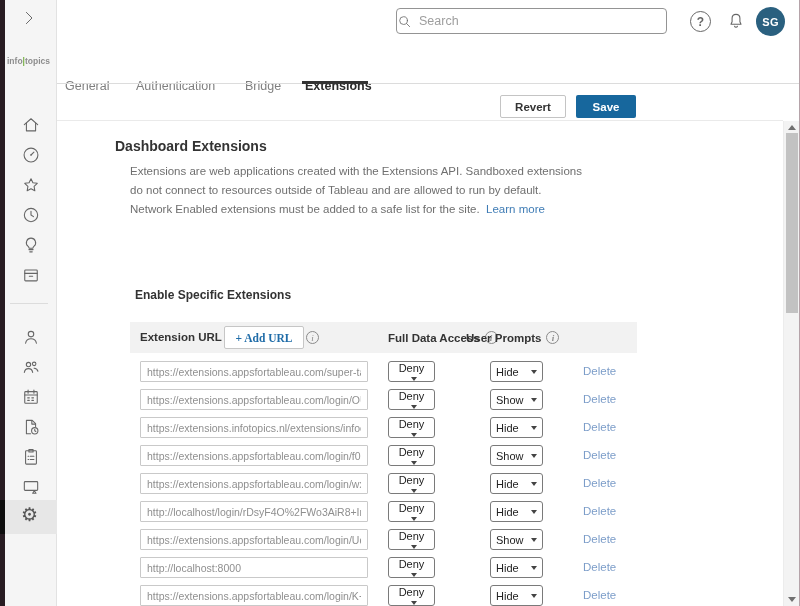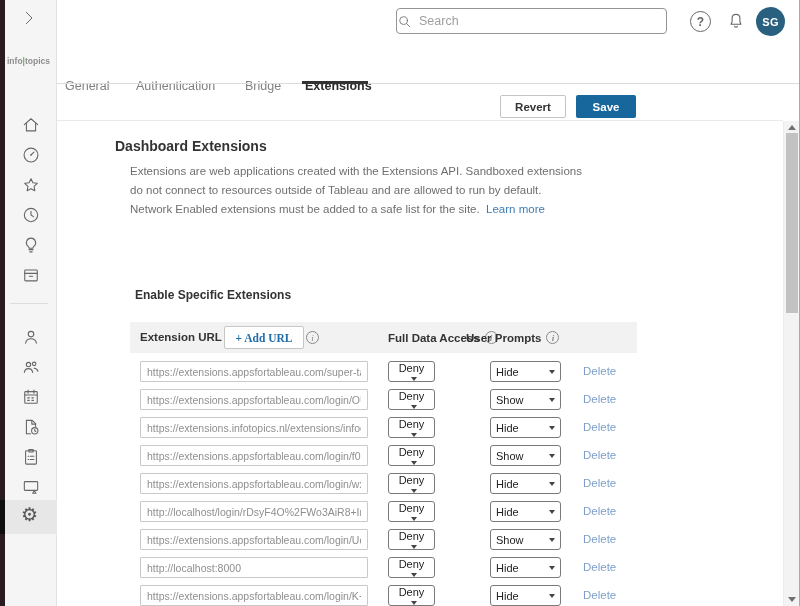--- a/index.html
+++ b/index.html
@@ -58,21 +58,21 @@
   .tbl-header { position:absolute; left:73px; top:201px; width:507px; height:31px; background:#f2f2f2; }
   .th-label { position:absolute; font-size:11.5px; font-weight:bold; color:#333; top:9px; display:flex; align-items:center; gap:5px; }
   .add-url-btn { position:absolute; left:88px; top:4px; width:80px; height:23px; background:#fff; border:1px solid #c6c6c6; border-radius:2px; font-family:Liberation Serif, serif; font-size:11.5px; font-weight:bold; color:#1f6ca8; cursor:pointer;margin-left:6px; }
   .info-icon { width:13px; height:13px; border:1px solid #8a8a8a; border-radius:50%; color:#8a8a8a; font-size:9px; font-family:"Liberation Serif",serif; font-style:italic; display:inline-flex; align-items:center; justify-content:center; flex:0 0 auto; }
   .info-solo { position:absolute; top:9px; }
   .rows-wrap { position:absolute; left:73px; top:240px; width:507px; }
   .ext-row { position:relative; width:507px; height:21px; margin-bottom:7px; }
   .url-input { position:absolute; left:10px; top:0; width:228px; height:21px; border:1px solid #c9c9c9; border-radius:1px; font-family:"Liberation Sans",sans-serif; font-size:10.5px; color:#8f8f8f; padding:0 6px; background:#fff; }
   .sel { position:absolute; top:0; height:21px; border:1px solid #7a7a7a; border-radius:3px; background:#fff; display:inline-flex; align-items:center; justify-content:space-between; padding:0 5px; font-size:11px; color:#222; cursor:pointer; }
   .sel-access { left:258px; width:47px;flex-direction:column; }
-  .sel-prompts { left:360px; width:71px; }
+  .sel-prompts { left:360px; width:53px; }
   .sel-chev { width:0; height:0; border-left:3.5px solid transparent; border-right:3.5px solid transparent; border-top:4.5px solid #444; margin-left:4px; }
   .del-link { position:absolute; left:453px; top:4px; font-size:11.5px; color:#7c9dc9; cursor:pointer; }
 </style>
 </head>
 <body>
 
 <div class="page">
 
   <div class="sidebar">
     <div class="expand-btn">

